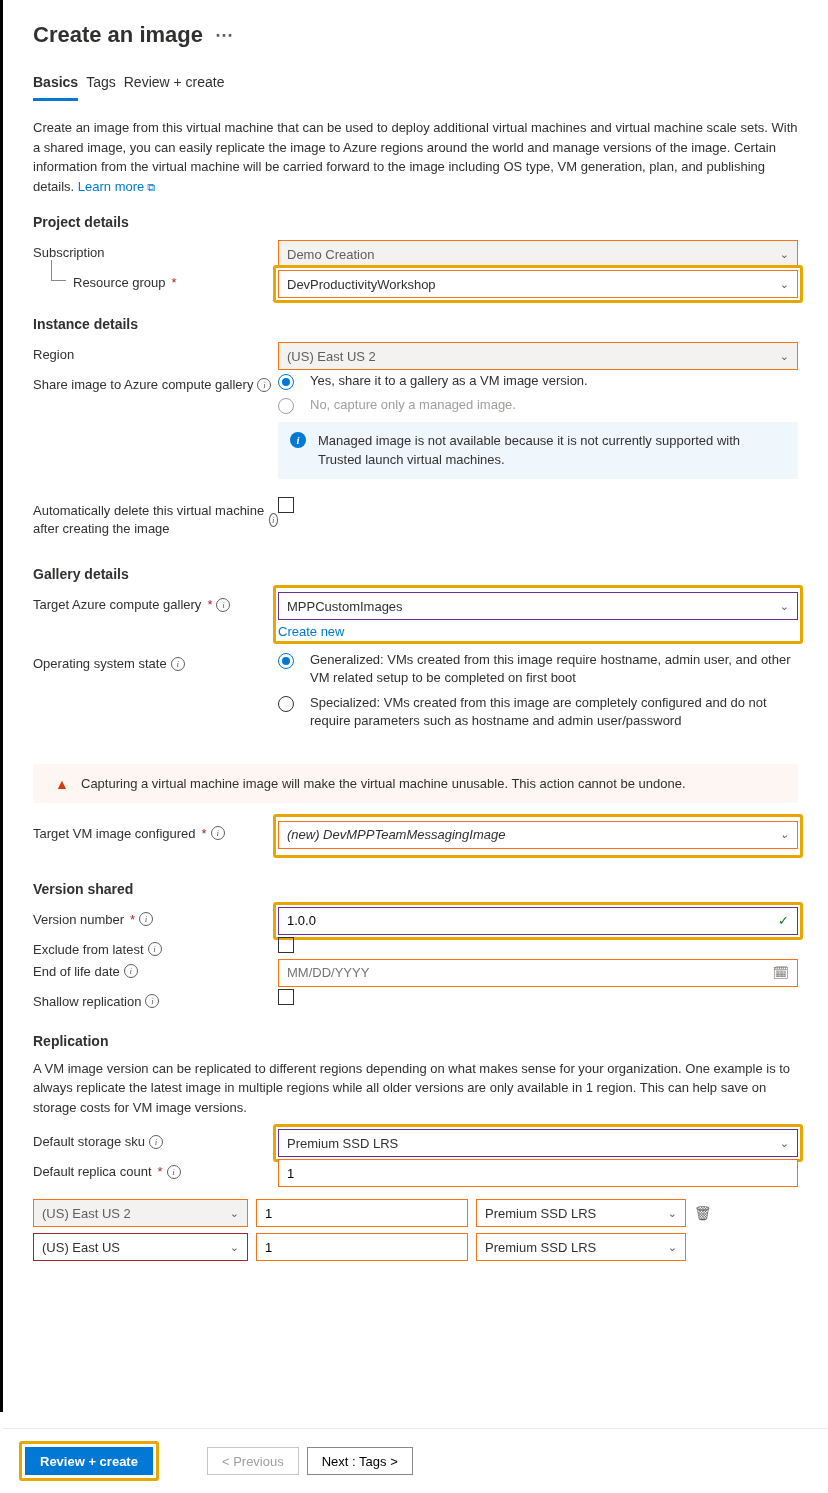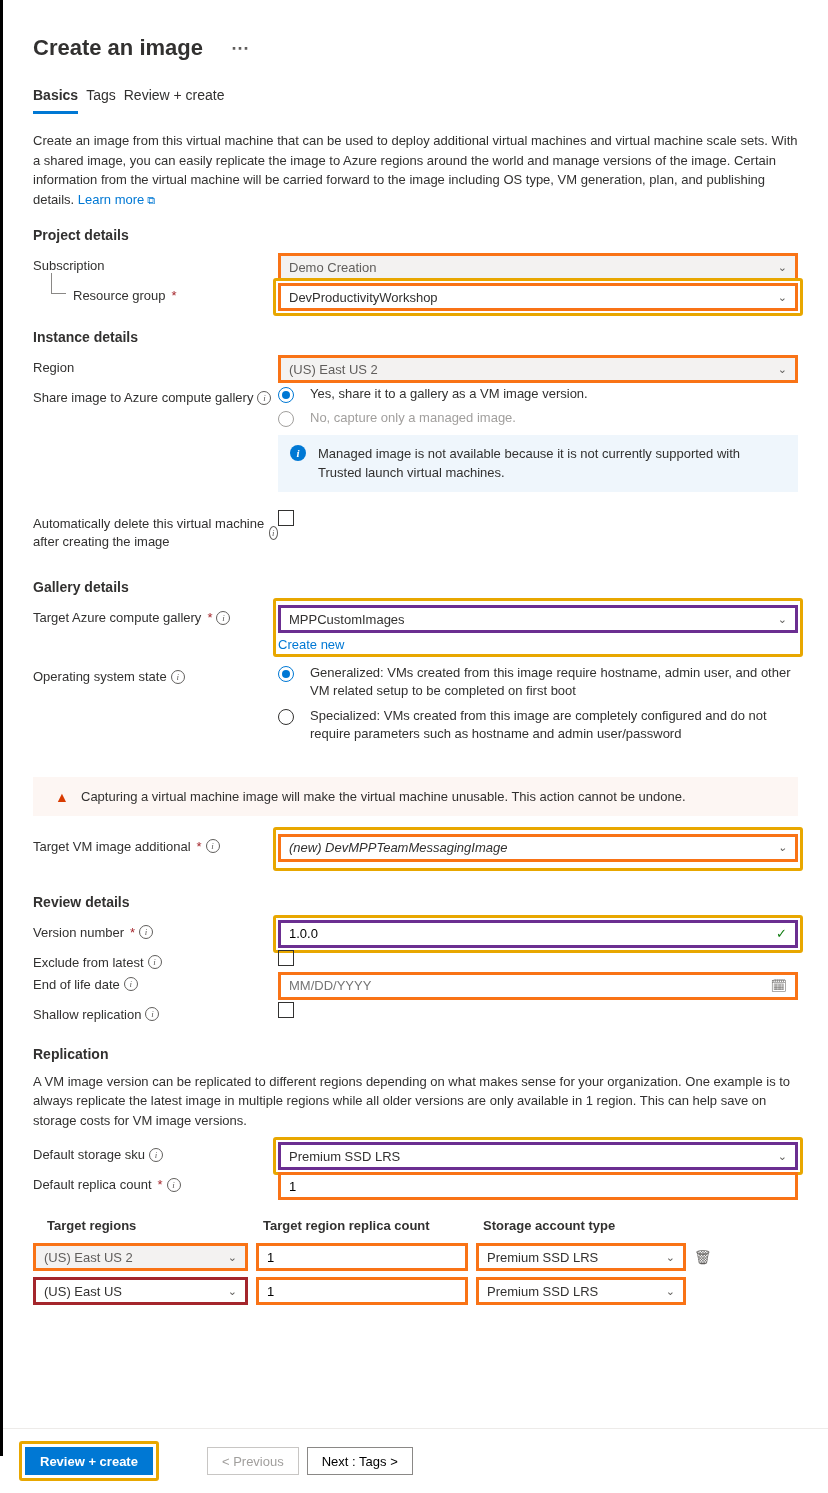--- a/index.html
+++ b/index.html
@@ -1,36 +1,36 @@
 <!DOCTYPE html>
 <html><head>
 <meta charset="utf-8">
 <style>
 * { box-sizing: border-box; margin: 0; padding: 0; }
 body { font-family: "Segoe UI", -apple-system, sans-serif; font-size: 13px; color: #323130; background: #fff; width: 828px; border-left: 3px solid #000; padding: 0; }
 .content { padding: 10px 30px 80px 30px; }
-h1 { font-size: 22px; font-weight: 600; margin: 25px 0 20px 0; display: flex; align-items: center; gap: 28px; }
+h1 { font-size: 22px; font-weight: 600; margin: 12px 0 20px 0; display: flex; align-items: center; gap: 12px; }
 .more { font-size: 18px; color: #605e5c; letter-spacing: 1px; cursor: pointer; }
 .tabs { display: flex; gap: 8px; border-bottom: 1px solid transparent; margin-bottom: 16px; }
 .tab { padding: 6px 0 8px 0; font-size: 14px; color: #323130; cursor: pointer; border-bottom: 3px solid transparent; }
 .tab.active { font-weight: 600; border-bottom-color: #0078d4; }
 .desc { font-size: 13px; line-height: 1.5; margin-bottom: 10px; color: #323130; }
 a.link { color: #0078d4; text-decoration: none; }
 .external-icon { display: inline-block; margin-left: 3px; font-size: 11px; color: #0078d4; }
 .section-head { font-weight: 600; font-size: 14px; margin: 18px 0 10px 0; }
 .row { display: flex; align-items: flex-start; margin-bottom: 2px; }
 .row .label { width: 245px; flex-shrink: 0; padding-top: 5px; font-size: 13px; display: flex; align-items: center; gap: 4px; }
 .row .control { flex: 1; }
 .row .indent { padding-left: 40px; }
 .tree-line { position: relative; }
 .tree-line::before { content: ''; position: absolute; left: 18px; top: -10px; height: 20px; width: 1px; background: #8a8886; }
 .tree-line::after { content: ''; position: absolute; left: 18px; top: 10px; width: 15px; height: 1px; background: #8a8886; }
 .req { color: #a4262c; margin-left: 2px; }
 .info-i { display: inline-flex; width: 14px; height: 14px; border: 1px solid #605e5c; border-radius: 50%; align-items: center; justify-content: center; font-size: 9px; color: #605e5c; font-style: italic; font-family: serif; cursor: help; }
-.select, .input { width: 100%; height: 28px; border: 3px solid #f97316; background: #fff; padding: 0 8px; font-size: 13px; display: flex; align-items: center; justify-content: space-between; }
+.select, .input { width: 100%; height: 28px; border: 1px solid #f97316; background: #fff; padding: 0 8px; font-size: 13px; display: flex; align-items: center; justify-content: space-between; }
 .select.disabled, .input.disabled { background: #f3f2f1; color: #605e5c; }
 .chevron { font-size: 11px; color: #605e5c; }
 .highlight { border: 3px solid #e8a700; border-radius: 3px; padding: 2px; margin: -5px; }
 .highlight-wide { border: 3px solid #e8a700; border-radius: 3px; padding: 4px 2px 2px 2px; margin: -7px -5px -5px -5px; }
 .radio-opt { display: flex; align-items: flex-start; gap: 16px; margin-bottom: 6px; }
 .radio { width: 16px; height: 16px; border: 1px solid #323130; border-radius: 50%; flex-shrink: 0; margin-top: 2px; display: flex; align-items: center; justify-content: center; cursor: pointer; }
 .radio.checked { border-color: #0078d4; }
 .radio.checked::after { content: ''; width: 8px; height: 8px; background: #0078d4; border-radius: 50%; }
 .radio.disabled { border-color: #a19f9d; }
 .radio-label { font-size: 13px; line-height: 1.4; }
@@ -190,36 +190,36 @@
     </div>
   </div>
 
   <div class="warnbox">
     <span class="icon">▲</span>
     <span>Capturing a virtual machine image will make the virtual machine unusable. This action cannot be undone.</span>
   </div>
 
   <div class="row">
     <div class="label">
-      <span>Target VM image additional</span>
+      <span>Target VM image configured</span>
         <span class="req">*</span>
       <span class="info-i">i</span>
     </div>
     <div class="control">
       <div class="highlight-wide" style="padding-bottom:0; overflow:hidden; max-height:44px;font-style:italic;">
         <div class="select">
           <span>(new) DevMPPTeamMessagingImage</span>
           <span class="chevron">⌄</span>
         </div>
         <a href="#" class="create-link">Create new</a>
       </div>
     </div>
   </div>
 
-  <div class="section-head" style="margin-top:28px;">Review details</div>
+  <div class="section-head" style="margin-top:28px;">Version shared</div>
 
   <div class="row">
     <div class="label">
       <span>Version number</span>
         <span class="req">*</span>
       <span class="info-i">i</span>
     </div>
     <div class="control">
       <div class="highlight">
         <div class="input valid">
@@ -288,25 +288,20 @@
       <span class="info-i">i</span>
     </div>
     <div class="control">
       <div class="input">
         <input value="1" style="">
       </div>
     </div>
   </div>
 
   <div class="rep-table">
-    <div class="rep-head">
-      <div>Target regions</div>
-      <div>Target region replica count</div>
-      <div>Storage account type</div>
-    </div>
     <div class="rep-row">
       <div class="c1">
         <div class="select disabled">
           <span>(US) East US 2</span>
           <span class="chevron">⌄</span>
         </div>
       </div>
       <div class="c2">
         <div class="input">
             <input value="1" style="">

